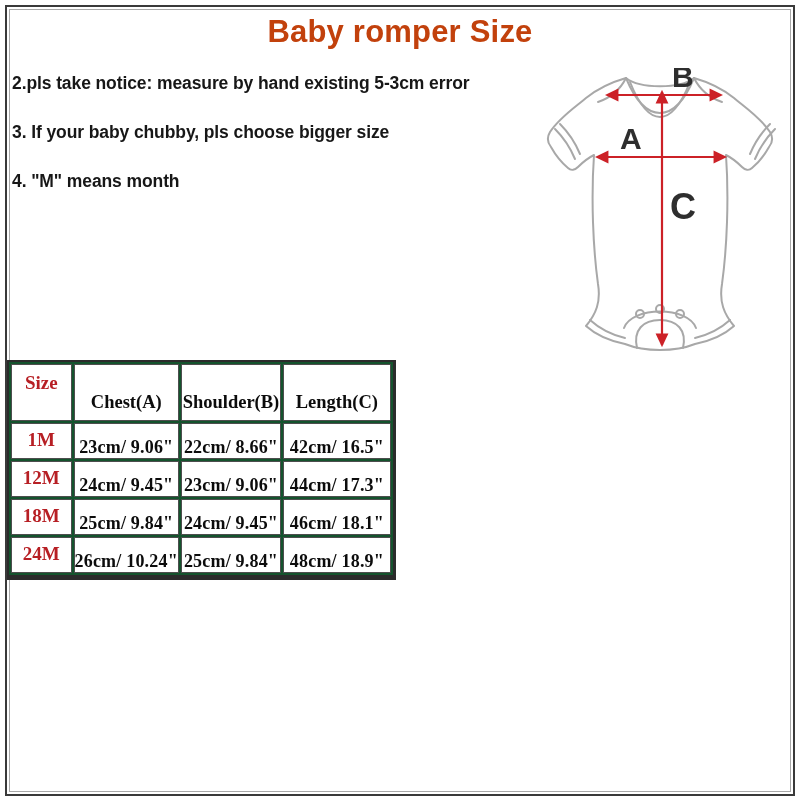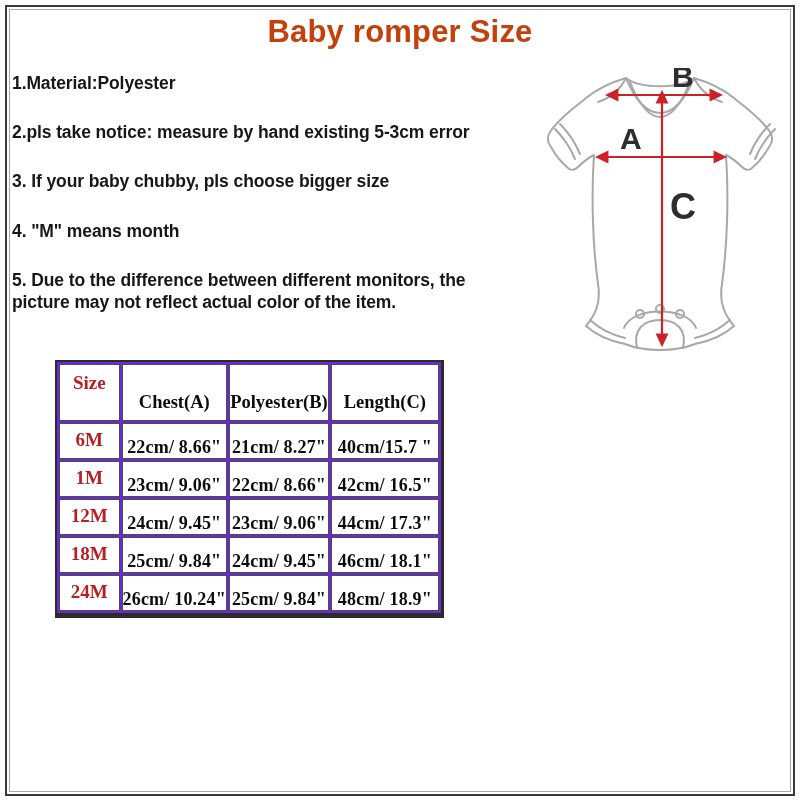--- a/index.html
+++ b/index.html
@@ -15,25 +15,24 @@
   }
   .notes{position:absolute;left:12px;top:72px;width:502px;}
   .note{
     font-size:17.5px;font-weight:bold;color:#171717;line-height:1.27;
     margin-bottom:27px;letter-spacing:-0.1px;
   }
   .romper-wrap{position:absolute;left:540px;top:68px;width:250px;height:291px;}
   
   .size-table{
     position:absolute;left:7px;right:7px;top:360px;bottom:6px;
-    border-collapse:separate;border-spacing:2px;background:#6d28d9;
+    border-collapse:separate;border-spacing:2px;background:#14532d;
     border:2px solid #2b2b2b;border-bottom-width:5px;border-right-width:3px;
     table-layout:fixed;
     font-family:"Liberation Serif",serif;
-    margin-left:48px;
   }
   .size-table td,.size-table th{
     border:1px solid #4d4d4d;background:#ffffff;padding:0;text-align:center;
   }
   .size-table thead tr{height:57px;}
   th.size-head{
     vertical-align:top;padding-top:7px;color:#b71f24;
     font-size:19px;font-weight:bold;
   }
   th.col-head{
@@ -51,25 +50,23 @@
 </style>
 </head>
 <body>
 
 <div class="frame-outer"></div>
 <div class="frame-inner"></div>
 
 <div class="page-title">Baby romper Size</div>
 
 <div class="notes">
-  <div class="note">1.Material:Polyester</div>
   <div class="note">2.pls take notice: measure by hand existing 5-3cm error</div>
   <div class="note">3. If your baby chubby, pls choose bigger size</div>
   <div class="note">4. "M" means month</div>
-  <div class="note">5. Due to the difference between different monitors, the picture may not reflect actual color of the item.</div>
 </div>
 
 <div class="romper-wrap">
   <svg width="250" height="291" viewBox="0 0 250 291">
     <defs>
       <marker id="arr" viewBox="0 0 10 10" refX="8.5" refY="5" markerWidth="6.5" markerHeight="6.5" orient="auto-start-reverse">
         <path d="M0.5,0.5 L10,5 L0.5,9.5 Z" fill="#cc2127"></path>
       </marker>
     </defs>
 
@@ -135,31 +132,25 @@
   <colgroup>
     <col style="width:16.2%">
       <col style="width:28.2%">
       <col style="width:26.8%">
       <col style="width:28.8%">
   </colgroup>
   <thead>
     <tr>
       <th class="size-head">Size</th>
       <th class="col-head">Chest(A)</th>
-      <th class="col-head">Polyester(B)</th>
+      <th class="col-head">Shoulder(B)</th>
       <th class="col-head">Length(C)</th>
     </tr>
   </thead>
   <tbody>
-    <tr>
-      <td class="c-size">6M</td>
-      <td class="c-meas">22cm/ 8.66"</td>
-      <td class="c-meas">21cm/ 8.27"</td>
-      <td class="c-meas">40cm/15.7 "</td>
-    </tr>
     <tr>
       <td class="c-size">1M</td>
       <td class="c-meas">23cm/ 9.06"</td>
       <td class="c-meas">22cm/ 8.66"</td>
       <td class="c-meas">42cm/ 16.5"</td>
     </tr>
     <tr>
       <td class="c-size">12M</td>
       <td class="c-meas">24cm/ 9.45"</td>
       <td class="c-meas">23cm/ 9.06"</td>

